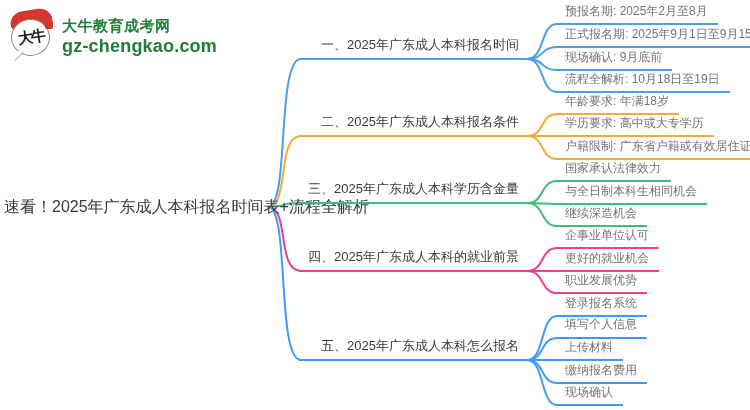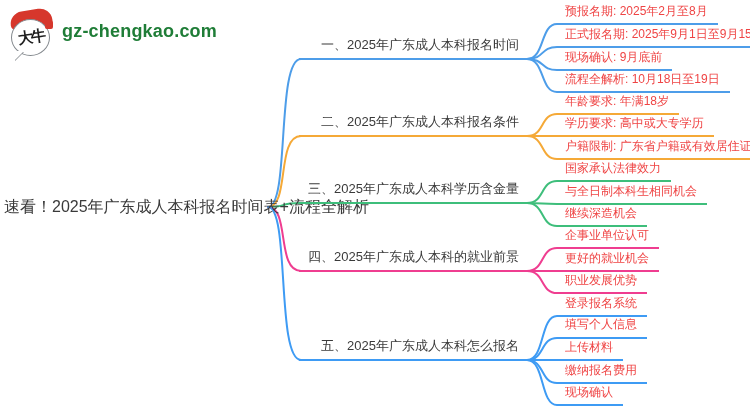--- a/index.html
+++ b/index.html
@@ -32,21 +32,21 @@
     position:absolute;left:4px;top:199px;font-size:16px;line-height:16px;
     white-space:nowrap;color:#3a3a3a;
   }
   .branch-node{
     position:absolute;left:299px;width:228px;box-sizing:border-box;
     text-align:right;padding:0 8px 5px 0;line-height:16px;font-size:13px;
     white-space:nowrap;border-bottom:2px solid #999;color:#3a3a3a;
   }
   .leaf-node{
     position:absolute;left:557px;padding:0 10px 4px 8px;line-height:15px;
-    font-size:12px;white-space:nowrap;border-bottom:2px solid #999;color:#ef4444;
+    font-size:12px;white-space:nowrap;border-bottom:2px solid #999;color:#737373;
   }
 </style>
 </head>
 <body>
 
 <div class="canvas">
 
   <svg id="wires" xmlns="http://www.w3.org/2000/svg" viewBox="0 0 750 410">
       <path d="M 268,207 C 290,207 276,59 301,59" fill="none" stroke="#4d9de9" stroke-width="2" stroke-linecap="round"></path>
       <path d="M 527,59 C 545,59 540,24 557,24" fill="none" stroke="#4d9de9" stroke-width="2" stroke-linecap="round"></path>
@@ -76,20 +76,21 @@
   <div class="logo">
     <div class="logo-mark">
       <div class="mark-hat"></div>
       <div class="mark-bubble">
         <span class="mark-chars">大牛</span>
       </div>
       <div class="mark-seal"></div>
       <div class="mark-tail"></div>
     </div>
     <div class="logo-text">
+      <div class="logo-title">大牛教育成考网</div>
       <div class="logo-url">gz-chengkao.com</div>
     </div>
   </div>
 
   <div class="root-node">速看！2025年广东成人本科报名时间表+流程全解析</div>
 
   <div id="nodes">
       <div class="branch-node" style="top: 37px; border-bottom-color: rgb(77, 157, 233);">一、2025年广东成人本科报名时间</div>
       <div class="leaf-node" style="top: 4px; border-bottom-color: rgb(77, 157, 233);">预报名期: 2025年2月至8月</div>
       <div class="leaf-node" style="top: 27px; border-bottom-color: rgb(77, 157, 233);">正式报名期: 2025年9月1日至9月15日</div>

